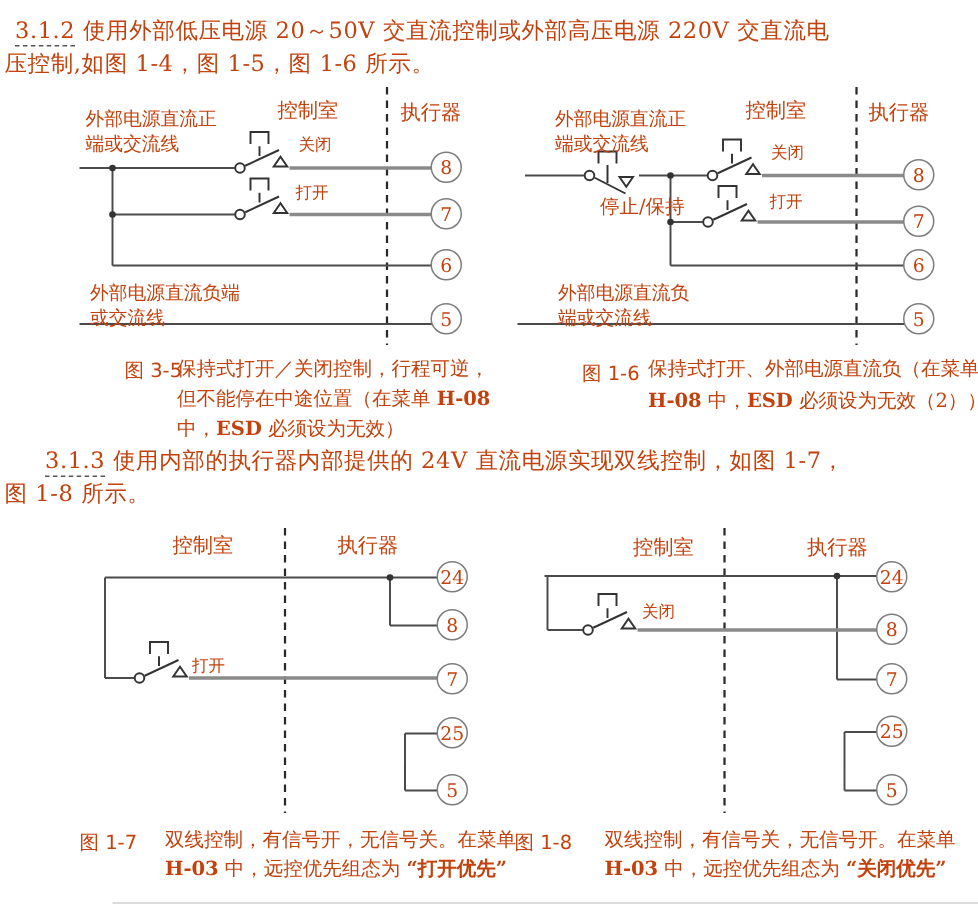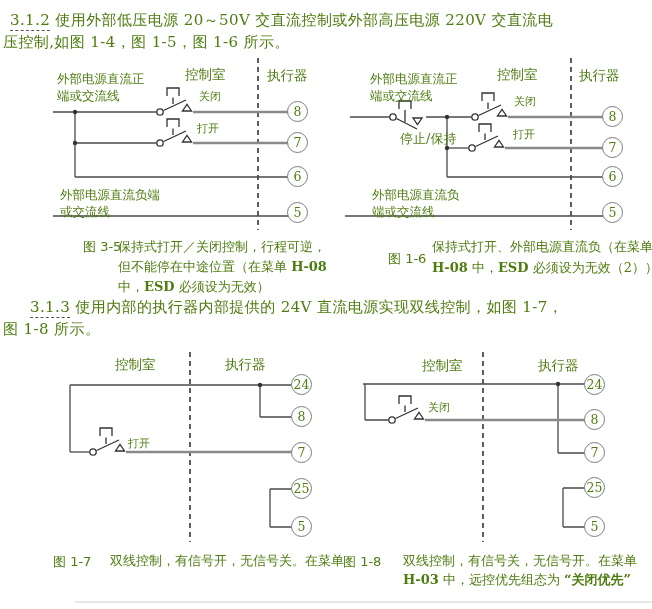--- a/index.html
+++ b/index.html
@@ -1,18 +1,18 @@
 <!DOCTYPE html>
 <html><head>
 <meta charset="utf-8">
 <style>
   html,body{margin:0;padding:0;background:#fff;}
   .page{
     position:relative;width:652px;height:609px;background:#ffffff;overflow:hidden;
-    font-family:"DejaVu Serif","Liberation Serif",serif;color:#4d7c0f;
+    font-family:"DejaVu Serif","Liberation Serif",serif;color:#c2410c;
   }
   .abs{position:absolute;white-space:nowrap;}
   .bodyline{font-size:15px;line-height:20px;letter-spacing:0.4px;}
   .secnum{border-bottom:1px dashed #555;padding-bottom:1px;}
   .dlabel{font-size:13px;line-height:16px;margin-left:20px;}
   .dlabel-sm{font-size:12.5px;line-height:16px;}
   .swlabel{font-size:11px;line-height:16px;}
   .hdrlabel{font-size:13.5px;line-height:16px;}
   .caplabel{font-size:13px;font-family:"DejaVu Sans","Liberation Sans",sans-serif;}
   .capline{font-size:13px;line-height:18px;white-space:nowrap;}
@@ -189,24 +189,25 @@
   <div class="term" style="left:584px;top:409px;">8</div>
   <div class="term" style="left:584px;top:442px;">7</div>
   <div class="term" style="left:584px;top:477px;">25</div>
   <div class="term" style="left:584px;top:516px;">5</div>
 
   <div class="abs caplabel" style="left:83px;top:238px;">图 3-5</div>
   <div class="abs capline" style="left:118px;top:238px;">保持式打开／关闭控制，行程可逆，</div>
   <div class="abs capline" style="left:118px;top:258px;"><span>但不能停在中途位置（在菜单 </span><b>H-08</b></div>
   <div class="abs capline" style="left:118px;top:278px;"><span>中，</span><b>ESD</b><span> 必须设为无效）</span></div>
 
-  <div class="abs caplabel" style="left:388px;top:250px;">图 1-6</div>
+  <div class="abs caplabel" style="left:388px;top:240px;">图 1-6</div>
   <div class="abs capline" style="left:432px;top:238px;">保持式打开、外部电源直流负（在菜单</div>
   <div class="abs capline" style="left:432px;top:259px;"><b>H-08</b><span> 中，</span><b>ESD</b><span> 必须设为无效（2））</span></div>
 
   <div class="abs caplabel" style="left:53px;top:553px;">图 1-7</div>
   <div class="abs capline" style="left:110px;top:552px;">双线控制，有信号开，无信号关。在菜单</div>
+  <div class="abs capline" style="left:110px;top:571px;"><b>H-03</b><span> 中，远控优先组态为 </span><b>“打开优先”</b></div>
 
   <div class="abs caplabel" style="left:343px;top:553px;">图 1-8</div>
   <div class="abs capline" style="left:403px;top:552px;">双线控制，有信号关，无信号开。在菜单</div>
   <div class="abs capline" style="left:403px;top:571px;"><b>H-03</b><span> 中，远控优先组态为 </span><b>“关闭优先”</b></div>
 
 </div>
 
 </body></html>

